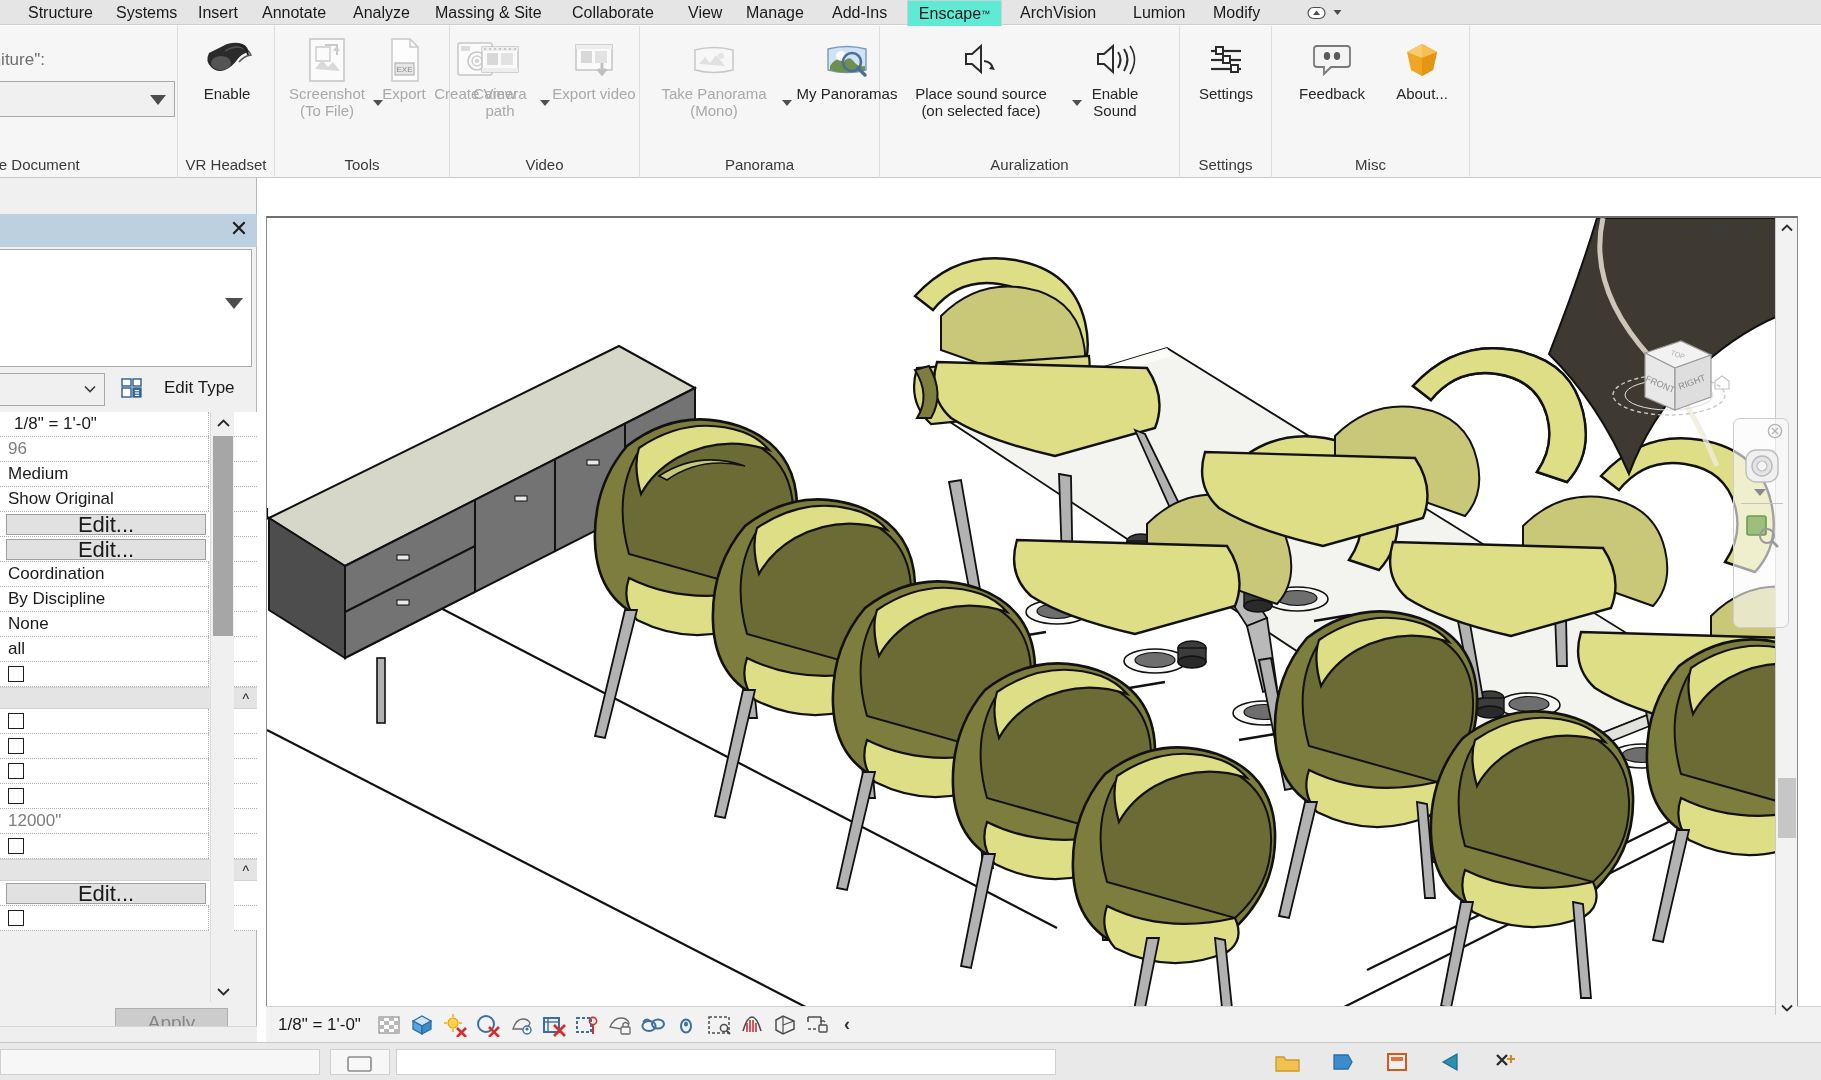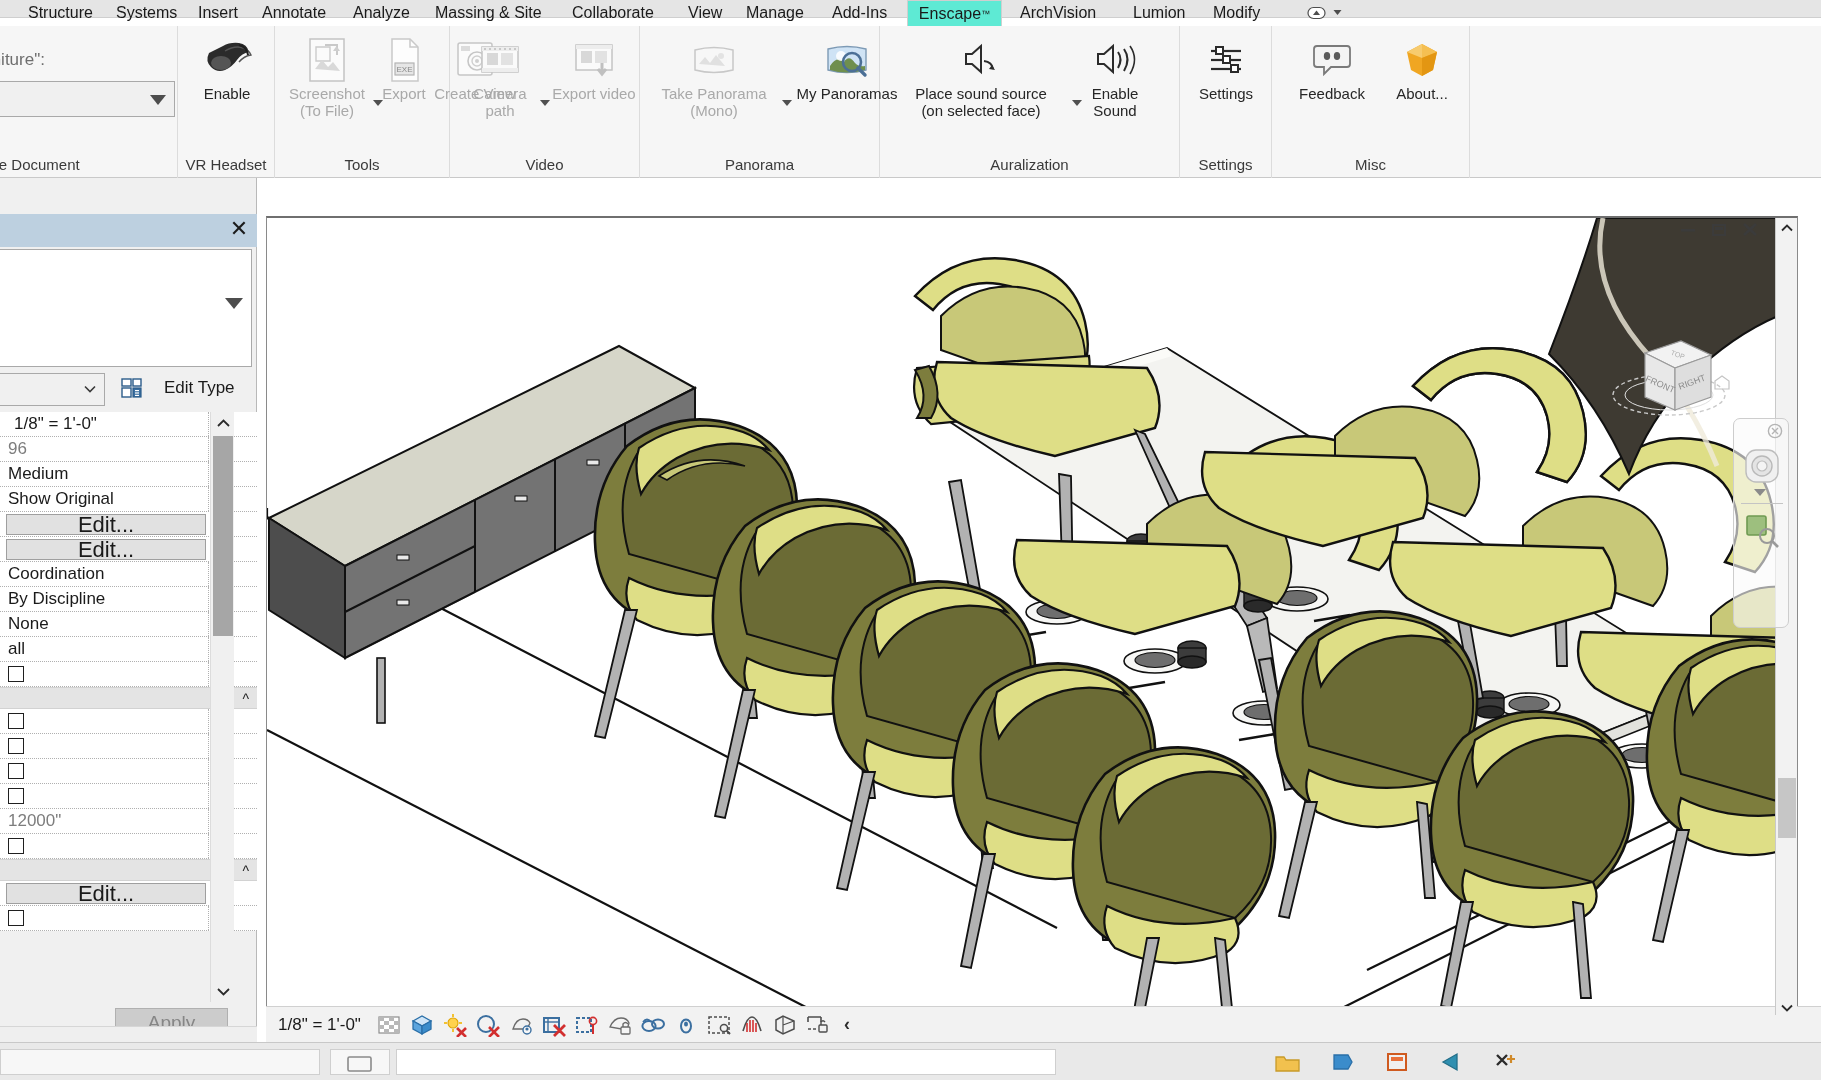--- a/index.html
+++ b/index.html
@@ -6,21 +6,21 @@
   html, body {
     width: 1821px; height: 1080px;
     overflow: hidden;
     font-family: "Liberation Sans", sans-serif;
     background: #ffffff;
   }
   #app { position: relative; width: 1821px; height: 1080px; }
 
   
   .tabstrip {
-    position: absolute; left: 0; top: 0; width: 1821px; height: 18px;
+    position: absolute; left: 0; top: 0; width: 1821px; height: 25px;
     background: #e5e5e5;
     border-bottom: 1px solid #cfcfcf;
   }
   .tab {
     position: absolute; top: 0; height: 26px;
     display: flex; align-items: center; justify-content: center;
     font-size: 16px; color: #1a1a1a; white-space: nowrap;
     padding: 0 10px; cursor: default;
   }
   .tab.active {

